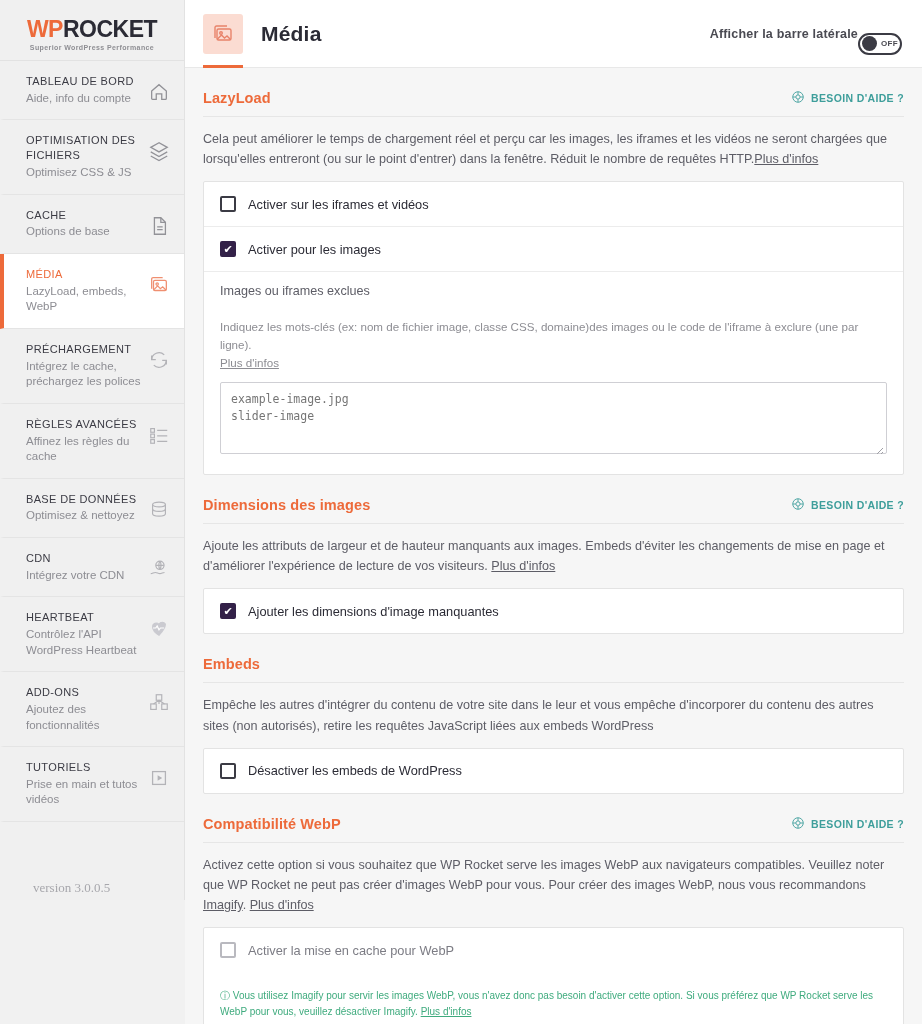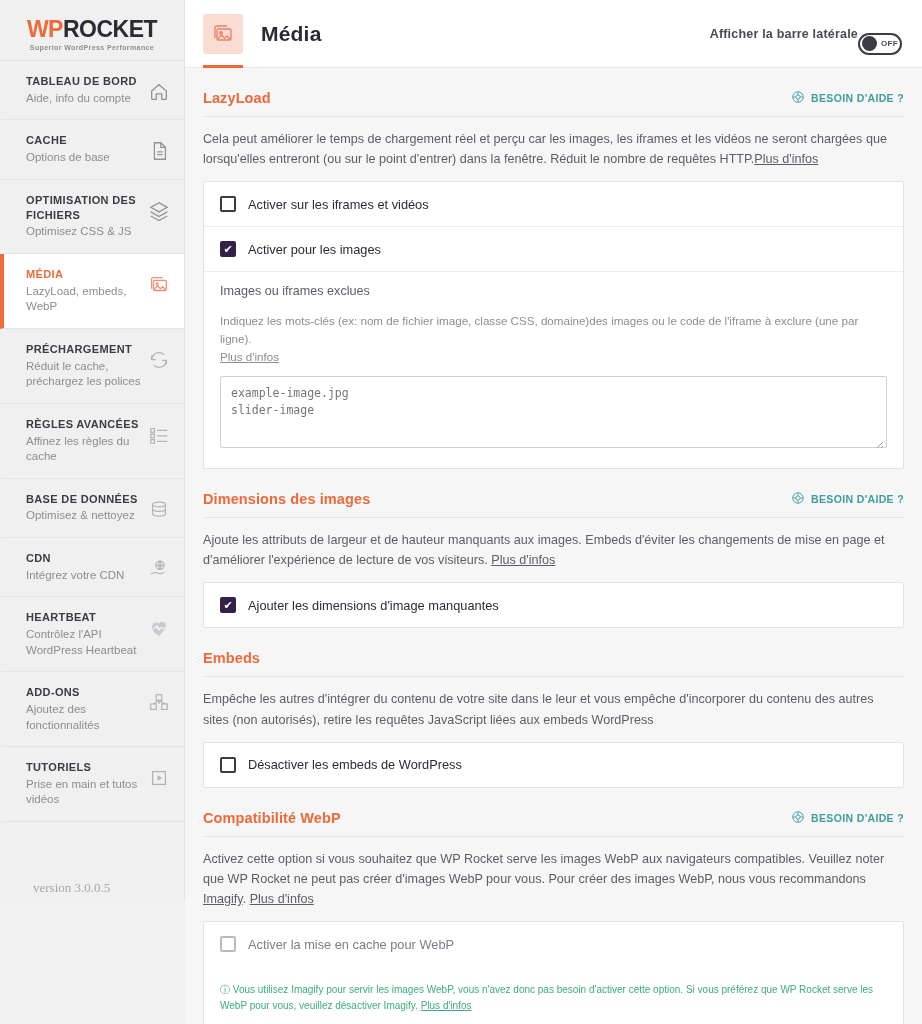--- a/index.html
+++ b/index.html
@@ -41,21 +41,21 @@
     border-bottom: 1px solid #e4e4e4;
     border-left: 4px solid transparent;
     cursor: pointer; position: relative;
   }
   .nav-item.active {
     background: #ffffff;
     border-left: 4px solid #ed6a3a;
   }
   .nav-text { flex: 1; padding-right: 6px; }
   .nav-title {
-    font-size: 11px; font-weight: bold; color: #3b3b44;
+    font-size: 11px; font-weight: normal; color: #3b3b44;
     letter-spacing: 0.35px; line-height: 1.35;
   }
   .nav-item.active .nav-title { color: #ed6a3a; }
   .nav-desc {
     font-size: 11.5px; color: #8d8d93; line-height: 1.35; margin-top: 2px;
   }
   .nav-icon { width: 22px; height: 22px; flex: 0 0 22px; opacity: .95; margin-top: 7px; }
   .nav-icon svg { width: 22px; height: 22px; display: block; }
   .version {
     position: absolute; bottom: 4px; left: 33px;
@@ -147,21 +147,21 @@
   }
   .cb.checked { background: #332148; border-color: #332148; }
   .cb.checked::after {
     content: "✔"; color: #ffffff; font-size: 11px; line-height: 1;
   }
   .cb.disabled { border-color: #b9b9bf; }
   .cb-label { font-size: 12.8px; color: #2b2b35; }
   .cb-label.muted { color: #7c7c84; }
 
   .excl-block { padding: 12px 16px 16px 16px; border-top: 1px solid #ececec; }
-  .excl-title { font-size: 12.6px; color: #5d5d66; margin-bottom: 14px; }
+  .excl-title { font-size: 12.6px; color: #5d5d66; margin-bottom: 20px; }
   .excl-hint { font-size: 11.6px; color: #8d8d93; line-height: 1.55; }
   .excl-hint a { color: #8d8d93; text-decoration: underline; }
   .txtarea {
     margin-top: 10px; width: 100%; height: 72px;
     border: 1px solid #cfcfd4; border-radius: 2px; background: #fff;
     font-family: "DejaVu Sans Mono", monospace; font-size: 11.5px;
     color: #8d8d93; padding: 8px 10px; line-height: 1.45;
     resize: none; white-space: pre; position: relative;
   }
   .txt-wrap { position: relative; }
@@ -202,42 +202,42 @@
         </div>
         <span class="nav-icon">
           <svg viewBox="0 0 24 24" fill="none" stroke="#8d8d93" stroke-width="1.4">
               <path d="M4 11 12 4l8 7v8a1 1 0 0 1-1 1h-4v-6H9v6H5a1 1 0 0 1-1-1z"></path>
             </svg>
         </span>
       </div>
 
       <div class="nav-item">
         <div class="nav-text">
+          <div class="nav-title">OPTIMISATION DES FICHIERS</div>
+          <div class="nav-desc">Optimisez CSS &amp; JS</div>
+        </div>
+        <span class="nav-icon">
+          <svg viewBox="0 0 24 24" fill="none" stroke="#8d8d93" stroke-width="1.4">
+              <path d="M12 3 3 8l9 5 9-5z"></path>
+              <path d="M3 13l9 5 9-5"></path>
+              <path d="M3 17.5l9 5 9-5"></path>
+            </svg>
+        </span>
+      </div>
+
+      <div class="nav-item">
+        <div class="nav-text">
           <div class="nav-title">CACHE</div>
           <div class="nav-desc">Options de base</div>
         </div>
         <span class="nav-icon">
           <svg viewBox="0 0 24 24" fill="none" stroke="#8d8d93" stroke-width="1.4">
               <path d="M7 3h7l5 5v13H7z"></path>
               <path d="M14 3v5h5"></path>
               <path d="M10 13h6M10 16h6"></path>
-            </svg>
-        </span>
-      </div>
-
-      <div class="nav-item">
-        <div class="nav-text">
-          <div class="nav-title">OPTIMISATION DES FICHIERS</div>
-          <div class="nav-desc">Optimisez CSS &amp; JS</div>
-        </div>
-        <span class="nav-icon">
-          <svg viewBox="0 0 24 24" fill="none" stroke="#8d8d93" stroke-width="1.4">
-              <path d="M12 3 3 8l9 5 9-5z"></path>
-              <path d="M3 13l9 5 9-5"></path>
-              <path d="M3 17.5l9 5 9-5"></path>
             </svg>
         </span>
       </div>
 
       <div class="nav-item active">
         <div class="nav-text">
           <div class="nav-title">MÉDIA</div>
           <div class="nav-desc">LazyLoad, embeds, WebP</div>
         </div>
         <span class="nav-icon">
@@ -246,21 +246,21 @@
               <path d="M4 16V5.5A1.5 1.5 0 0 1 5.5 4H16"></path>
               <circle cx="10" cy="11" r="1.3"></circle>
               <path d="M6.5 17l4-4 3 3 2.5-2 3.5 3.5"></path>
             </svg>
         </span>
       </div>
 
       <div class="nav-item">
         <div class="nav-text">
           <div class="nav-title">PRÉCHARGEMENT</div>
-          <div class="nav-desc">Réduit le cache, préchargez les polices</div>
+          <div class="nav-desc">Intégrez le cache, préchargez les polices</div>
         </div>
         <span class="nav-icon">
           <svg viewBox="0 0 24 24" fill="none" stroke="#b0b0b5" stroke-width="1.4">
               <path d="M20 12a8 8 0 0 1-13.7 5.6"></path>
               <path d="M4 12a8 8 0 0 1 13.7-5.6"></path>
               <path d="M4 7v4.5h4.5"></path>
               <path d="M20 17v-4.5h-4.5"></path>
             </svg>
         </span>
       </div>

